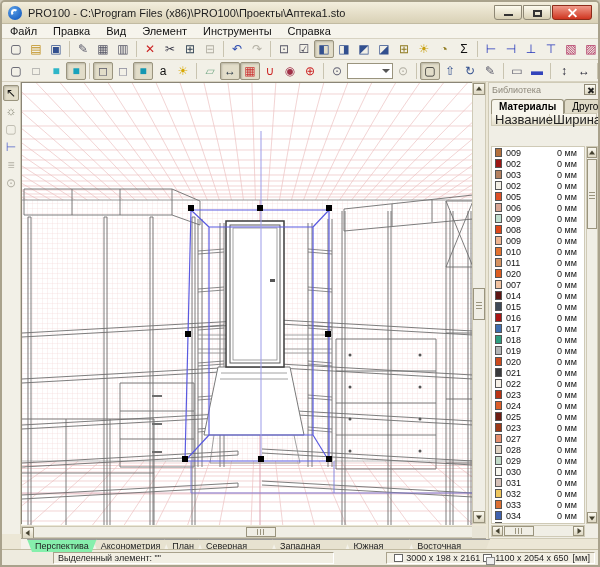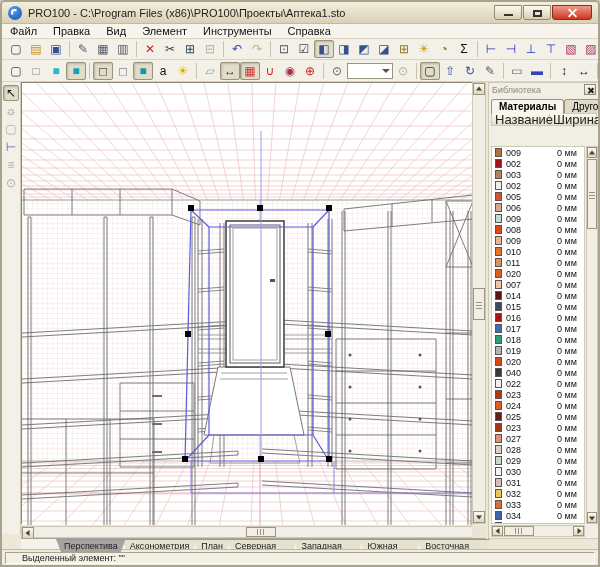--- a/index.html
+++ b/index.html
@@ -87,25 +87,25 @@
   .mrow{display:flex;align-items:center;height:11px;font-size:9px;color:#111;cursor:pointer;}
   .sw{width:7px;height:9px;border:1px solid #555;margin:0 4px 0 3px;flex:0 0 auto;}
   .mname{width:44px;} .mwidth{flex:1;text-align:center;}
   .plist-vscroll{position:absolute;right:1px;top:63px;bottom:14px;width:12px;background:#f0eee5;border:1px solid #cfcab6;}
   .plist-hscroll{position:absolute;left:2px;right:14px;bottom:1px;height:12px;background:#f0eee5;border:1px solid #cfcab6;display:flex;}
   
   .viewtabs{position:absolute;left:19px;top:536px;width:465px;height:14px;background:#f4f2ea;
     border-top:1px solid #aaa596;display:flex;align-items:stretch;padding-left:6px;}
   .vtab{font-size:9px;color:#222;padding:1px 8px 0 8px;background:#e7e2d0;margin-right:-4px;cursor:pointer;
     clip-path:polygon(0 0,100% 0,calc(100% - 5px) 100%,5px 100%);border-top:1px solid #999;}
-  .vtab.active{background:#a3a3a3;z-index:2;margin-left:29px;}
+  .vtab.active{background:#86efac;z-index:2;}
   
   .statusbar{position:absolute;left:0;right:0;bottom:0;height:16px;background:#eeebdf;
     border-top:1px solid #c2bba2;display:flex;align-items:center;font-size:9px;color:#222;padding:0 3px;gap:4px;}
-  .scell{height:12px;border:1px solid;border-color:#a9a28c #fff #fff #a9a28c;display:flex;align-items:center;padding:0 16px;background:#f2efe4;}
+  .scell{height:12px;border:1px solid;border-color:#a9a28c #fff #fff #a9a28c;display:flex;align-items:center;padding:0 4px;background:#f2efe4;margin-left:48px;}
   .scell.left{flex:1;}
   .dimicon{width:9px;height:8px;border:1px solid #666;margin:0 3px;position:relative;background:#fff;}
   .dimicon.two::after{content:"";position:absolute;left:2px;top:2px;width:7px;height:6px;border:1px solid #888;background:#eee;}
   .corner{position:absolute;left:470px;top:524px;width:14px;height:12px;background:#e8e4d6;}
 </style>
 </head>
 <body>
 
 <div class="win">
 
@@ -676,21 +676,21 @@
           <span class="mname">019</span>
           <span class="mwidth">0 мм</span>
         </div>
         <div class="mrow">
           <span class="sw" style="background: rgb(206, 74, 27);"></span>
           <span class="mname">020</span>
           <span class="mwidth">0 мм</span>
         </div>
         <div class="mrow">
           <span class="sw" style="background: rgb(58, 58, 60);"></span>
-          <span class="mname">040</span>
+          <span class="mname">021</span>
           <span class="mwidth">0 мм</span>
         </div>
         <div class="mrow">
           <span class="sw" style="background: rgb(245, 239, 229);"></span>
           <span class="mname">022</span>
           <span class="mwidth">0 мм</span>
         </div>
         <div class="mrow">
           <span class="sw" style="background: rgb(187, 51, 17);"></span>
           <span class="mname">023</span>
@@ -785,14 +785,21 @@
       <div class="vtab">Западная стена</div>
       <div class="vtab">Южная стена</div>
       <div class="vtab">Восточная стена</div>
     </div>
 
   <div class="statusbar">
     <div class="scell left">
       <span>Выделенный элемент:</span>&nbsp;
       <span>""</span>
     </div>
+    <div class="scell">
+      <span class="dimicon"></span>
+      <span>3000 x 198 x 2161</span>
+      <span class="dimicon two"></span>
+      <span>1100 x 2054 x 650</span>
+      <span style="margin-left:4px;">[мм]</span>
+    </div>
   </div>
 </div>
 
 </body></html>

